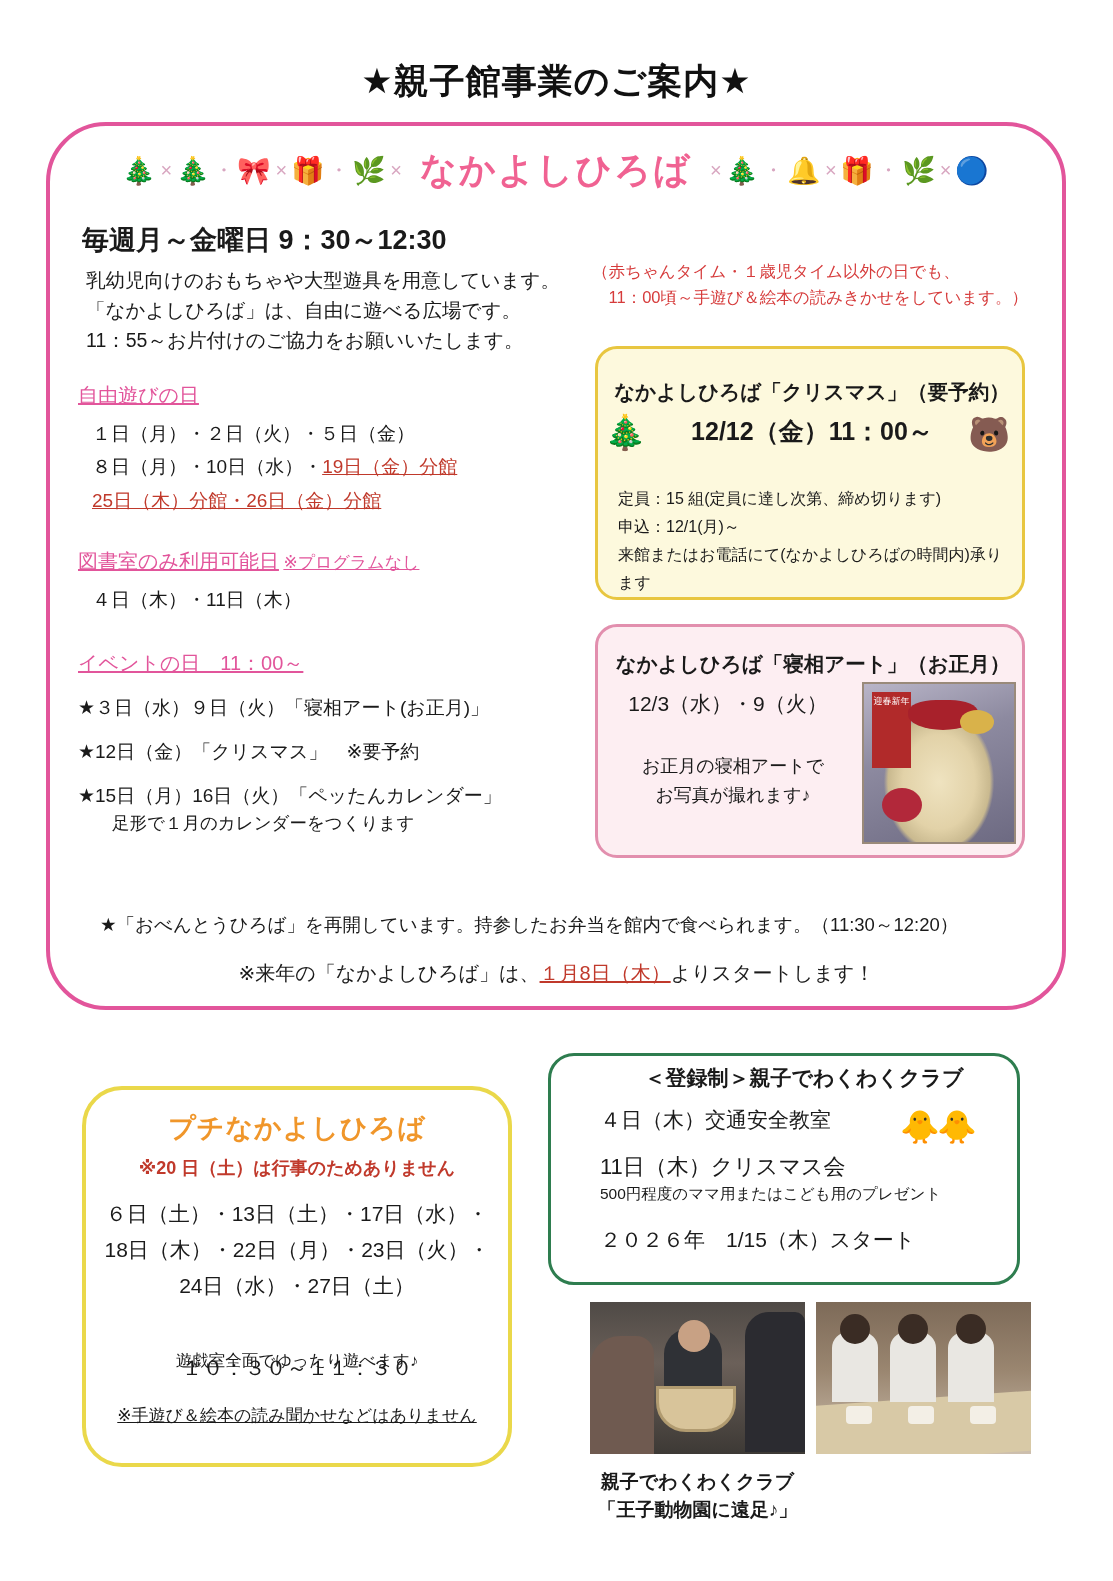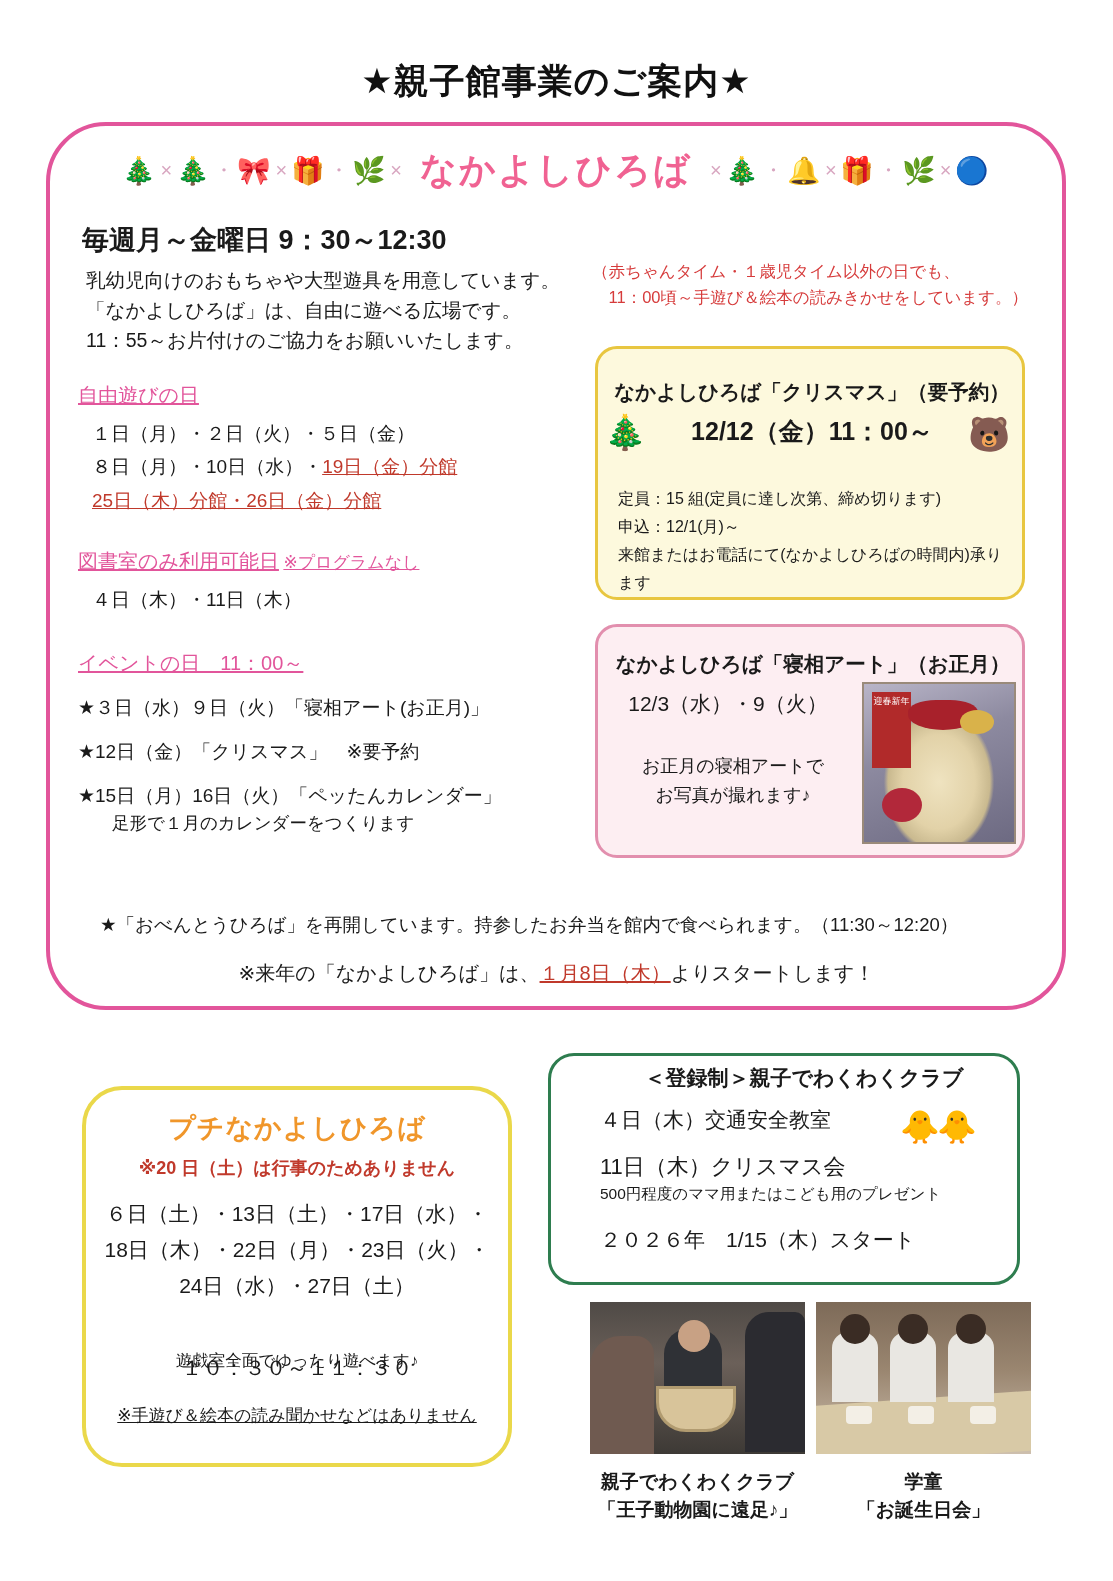--- a/index.html
+++ b/index.html
@@ -400,18 +400,14 @@
     <div class="h3"></div>
     <div class="cup1"></div>
     <div class="cup2"></div>
     <div class="cup3"></div>
   </div>
 
   <div class="cap1">
     <div>親子でわくわくクラブ</div>
     <div>「王子動物園に遠足♪」</div>
   </div>
-  <div class="cap2">
-    <div>学童</div>
-    <div>「お誕生日会」</div>
-  </div>
 
 </div>
 
 </body></html>

